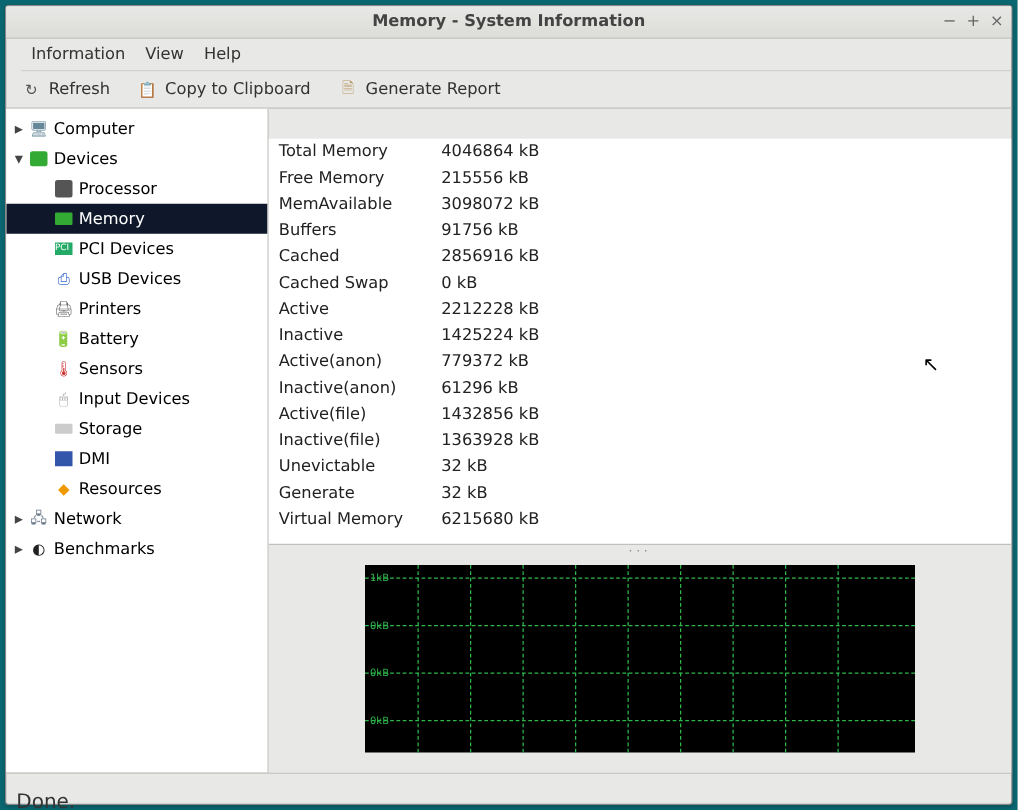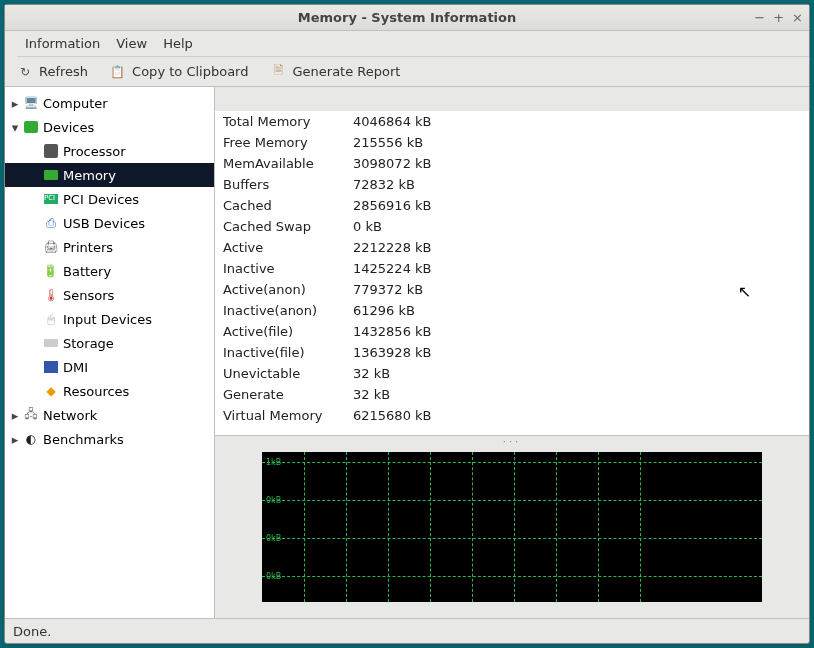--- a/index.html
+++ b/index.html
@@ -20,25 +20,25 @@
 .node.child { padding-left: 36px; }
 .twisty { width: 12px; display: inline-block; text-align: center; color: #444; }
 .node.selected { background: #0f172a; color: #fff; }
 .node .icon16 { margin: 0 4px 0 2px; }
 .main { flex: 1; display: flex; flex-direction: column; min-width: 0; margin-top: 24px; }
 .table-wrap { flex: 1; background: #fff; border-bottom: 1px solid #c0c0bc; overflow-y: auto; position: relative; }
 .grid { display: grid; grid-template-columns: 130px 1fr; font-size: 13px; color: #222; }
 .grid div { padding: 3px 8px; white-space: nowrap; }
 .chart-area { height: 182px; background: #e8e8e6; display: flex; align-items: center; justify-content: center; position: relative; }
 .chart-handle { position: absolute; top: 0; left: 50%; transform: translateX(-50%); font-size: 10px; color: #888; letter-spacing: 3px; cursor: row-resize; }
-.chart { width: 500px; height: 150px; background: #000; position: relative; }
+.chart { width: 440px; height: 150px; background: #000; position: relative; }
 .chart .vline { position: absolute; top: 0; bottom: 0; border-left: 1px dashed #2eb84c; }
 .chart .hline { position: absolute; left: 0; right: 0; border-top: 1px dashed #2eb84c; }
 .chart .lbl { position: absolute; left: 4px; font-size: 8px; color: #2eb84c; }
-.statusbar { height: 24px; border-top: 1px solid #c0c0bc; display: flex; align-items: center; padding: 12px 8px; font-size: 13px; color: #333; }
+.statusbar { height: 24px; border-top: 1px solid #c0c0bc; display: flex; align-items: flex-start; padding: 12px 8px; font-size: 16px; color: #333; }
 .cursor-arrow { position: absolute; left: 738px; top: 282px; pointer-events: none; font-size: 16px; color: #000; }
 
 .ic-refresh { color: #555; }
 .ic-clip { color: #3a8; }
 .ic-report { color: #b96; }
 .ic-comp { color: #689; }
 .ic-dev { color: #3a3; background: #3a3; border-radius: 2px; width: 14px; height: 12px; }
 .ic-cpu { background: #555; width: 14px; height: 14px; border-radius: 2px; }
 .ic-mem { background: #3a3; width: 14px; height: 10px; border-radius: 1px; }
 .ic-pci { background: #2a6; width: 14px; height: 10px; color: #fff; font-size: 7px; }
@@ -172,21 +172,21 @@
     <div class="main">
       <div class="table-wrap">
         <div class="grid" id="mem-grid">
             <div>Total Memory</div>
             <div>4046864 kB</div>
             <div>Free Memory</div>
             <div>215556 kB</div>
             <div>MemAvailable</div>
             <div>3098072 kB</div>
             <div>Buffers</div>
-            <div>72832 kB</div>
+            <div>91756 kB</div>
             <div>Cached</div>
             <div>2856916 kB</div>
             <div>Cached Swap</div>
             <div>0 kB</div>
             <div>Active</div>
             <div>2212228 kB</div>
             <div>Inactive</div>
             <div>1425224 kB</div>
             <div>Active(anon)</div>
             <div>779372 kB</div>

